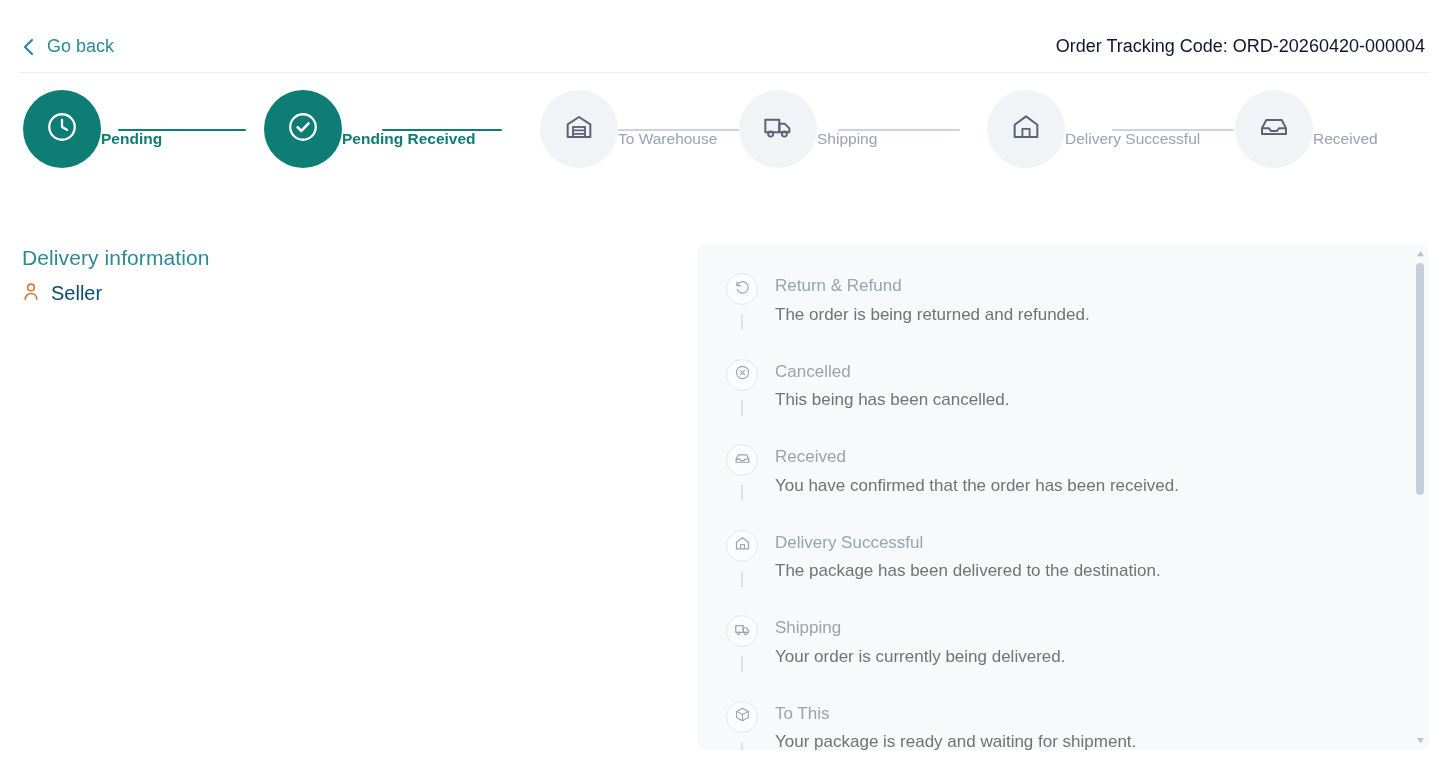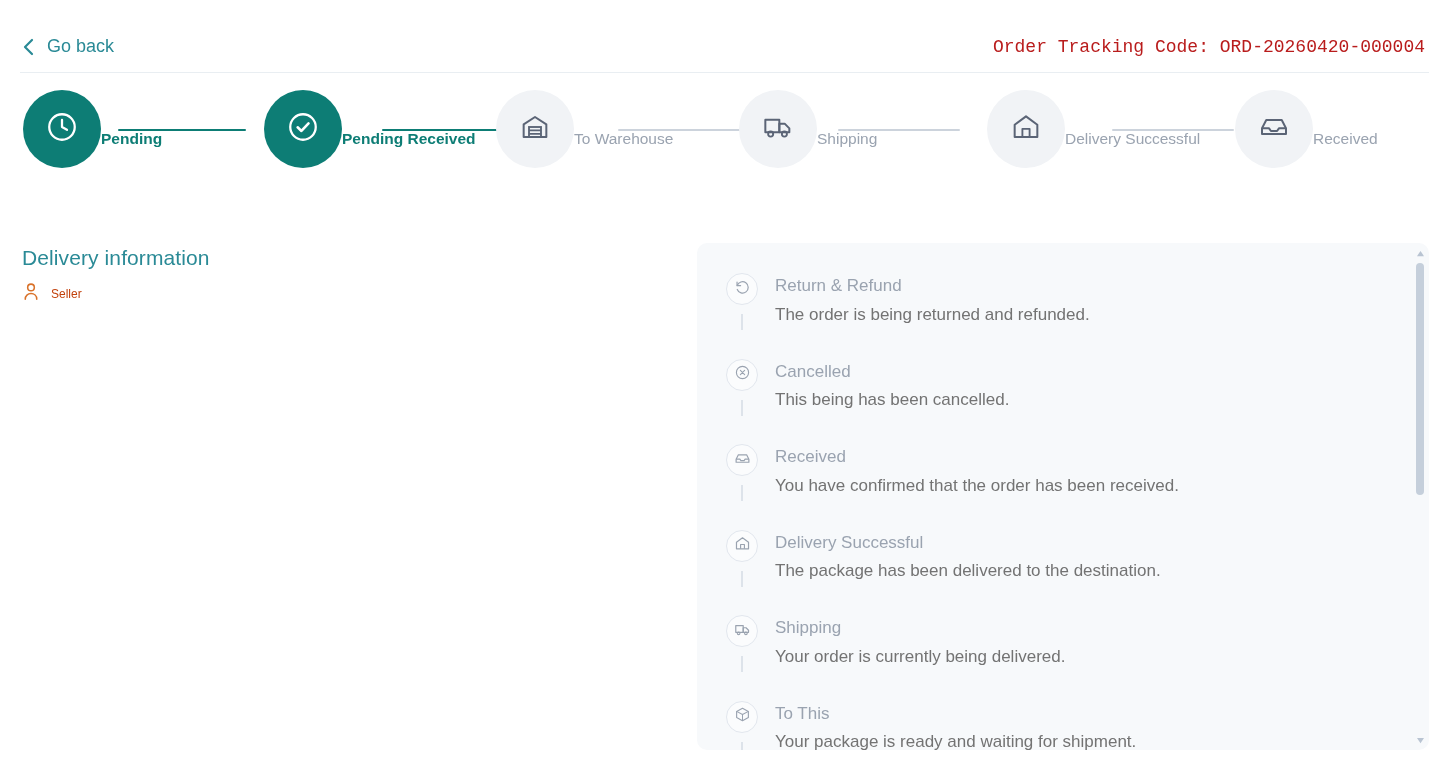--- a/index.html
+++ b/index.html
@@ -24,25 +24,24 @@
     display: flex;
     align-items: center;
     gap: 12px;
     color: #2a8a96;
     font-size: 18px;
     cursor: pointer;
     user-select: none;
   }
   .go-back svg { display: block; }
   .tracking-code {
-    color: #b91c1c;
+    color: #0f172a;
     font-size: 18px;
     white-space: nowrap;
     padding-right: 2px;
-    font-family: Liberation Mono, monospace;
   }
   .header-divider {
     position: absolute;
     left: 20px;
     right: 20px;
     bottom: 0;
     height: 1px;
     background: #e9eef2;
   }
 
@@ -106,22 +105,22 @@
     font-weight: 400;
     letter-spacing: 0.1px;
   }
   .seller-row {
     display: flex;
     align-items: center;
     gap: 11px;
     margin-top: 12px;
   }
   .seller-name {
-    font-size: 12px;
-    color: #c2410c;
+    font-size: 20px;
+    color: #0c4a6e;
   }
 
   
   .timeline-panel {
     position: absolute;
     left: 697px;
     top: 5px;
     width: 732px;
     height: 507px;
     background: #f7f9fb;
@@ -258,21 +257,21 @@
       <span>
         <svg width="34" height="34" viewBox="0 0 24 24" fill="none">
           <circle cx="12" cy="12" r="9" stroke="#ffffff" stroke-width="1.6"></circle>
           <path d="M8.2 12.2 L10.9 14.8 L15.9 9.4" stroke="#ffffff" stroke-width="1.8" stroke-linecap="round" stroke-linejoin="round"></path>
         </svg>
       </span>
     </div>
     <div class="step-label active">Pending Received</div>
   </div>
 
-  <div class="step" style="left:496px;">
+  <div class="step" style="left:540px;">
     <div class="step-circle inactive">
       <span>
         <svg width="32" height="32" viewBox="0 0 24 24" fill="none">
           <path d="M3.5 10 L12 4.5 L20.5 10 L20.5 19.5 L3.5 19.5 Z" stroke="#5b6476" stroke-width="1.5" stroke-linejoin="round"></path>
           <rect x="7.5" y="12" width="9" height="7.5" stroke="#5b6476" stroke-width="1.4"></rect>
           <path d="M7.5 14.6 H16.5 M7.5 17.1 H16.5" stroke="#5b6476" stroke-width="1.3"></path>
         </svg>
       </span>
     </div>
     <div class="step-label inactive">To Warehouse</div>

